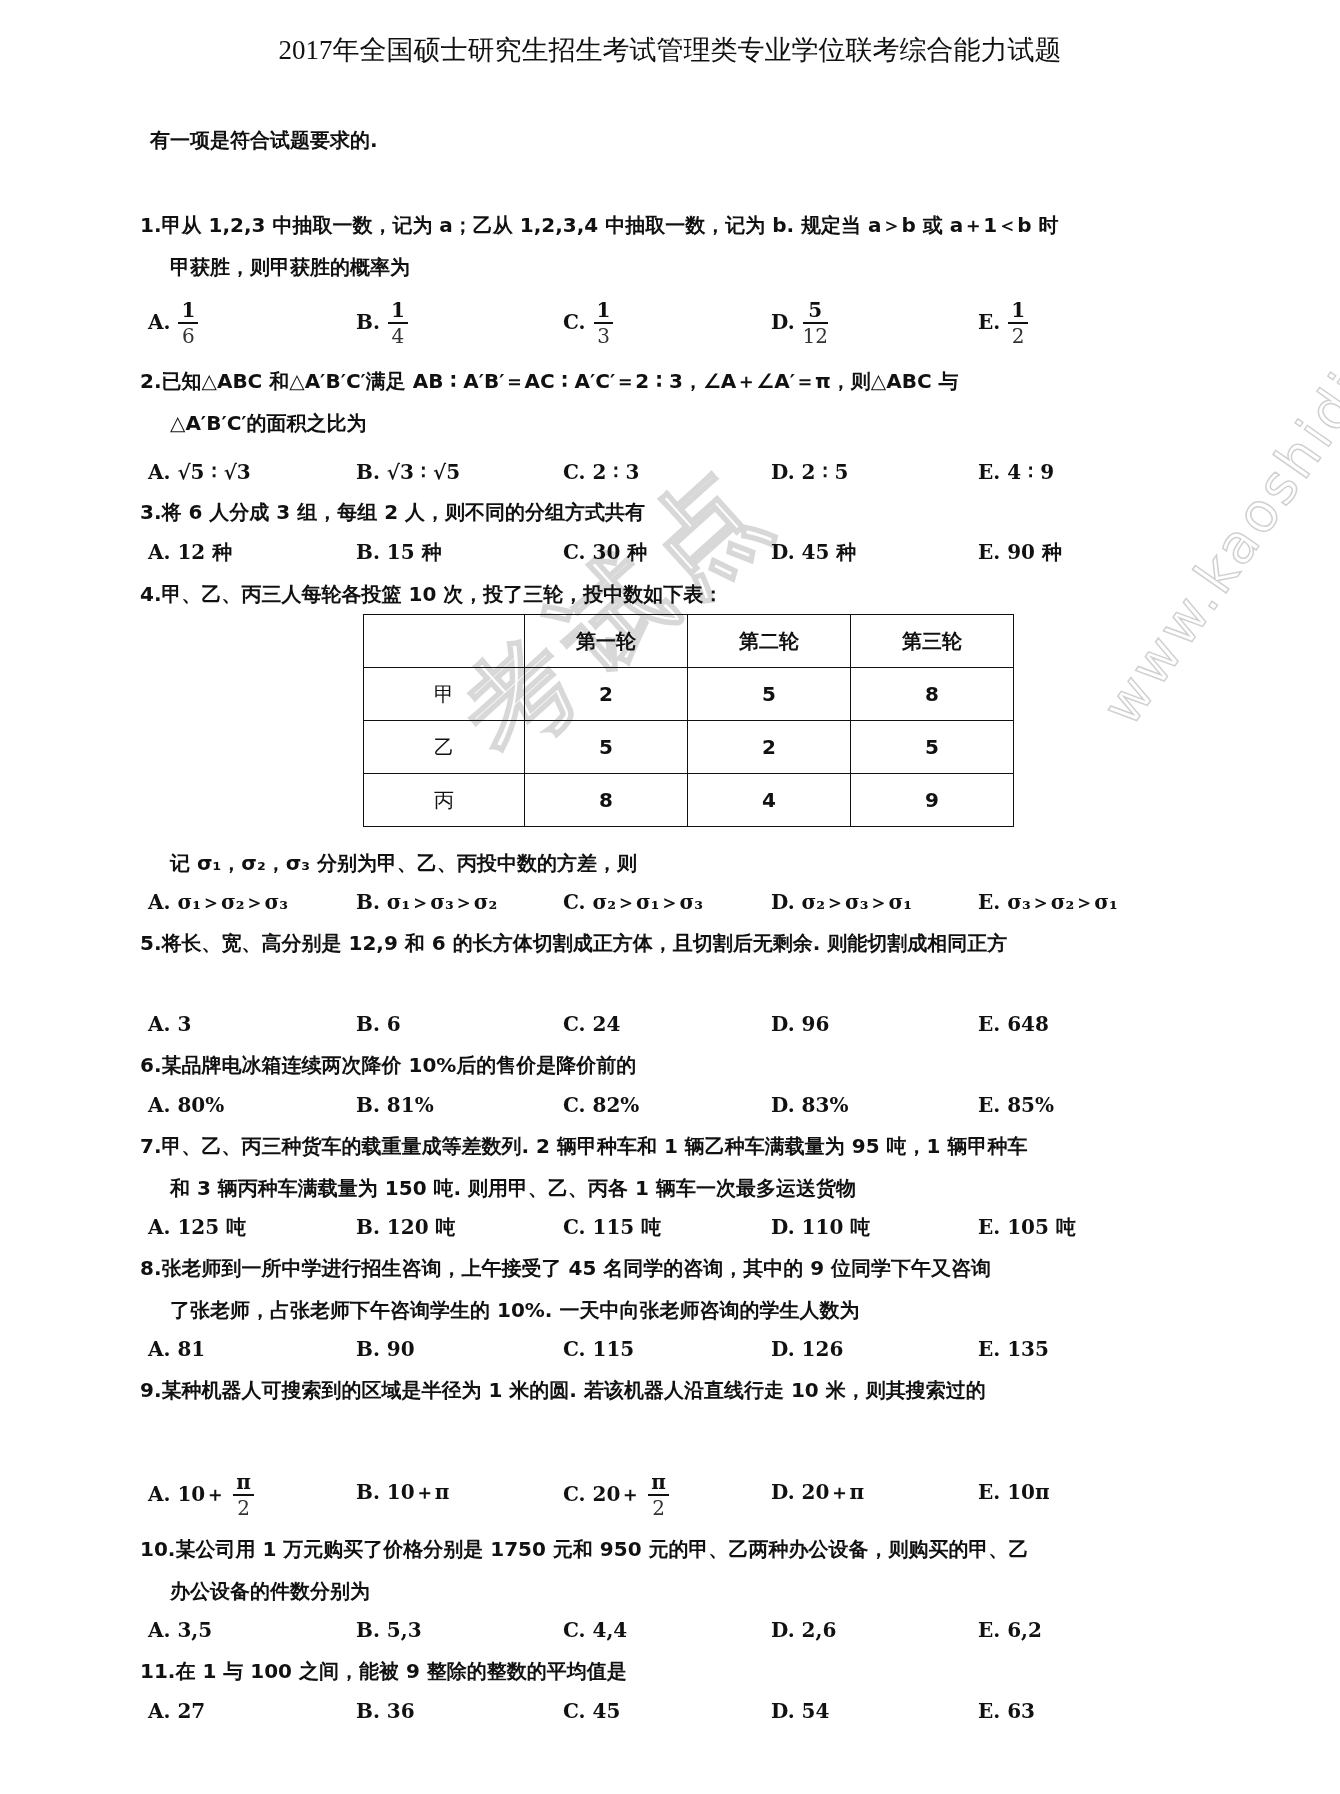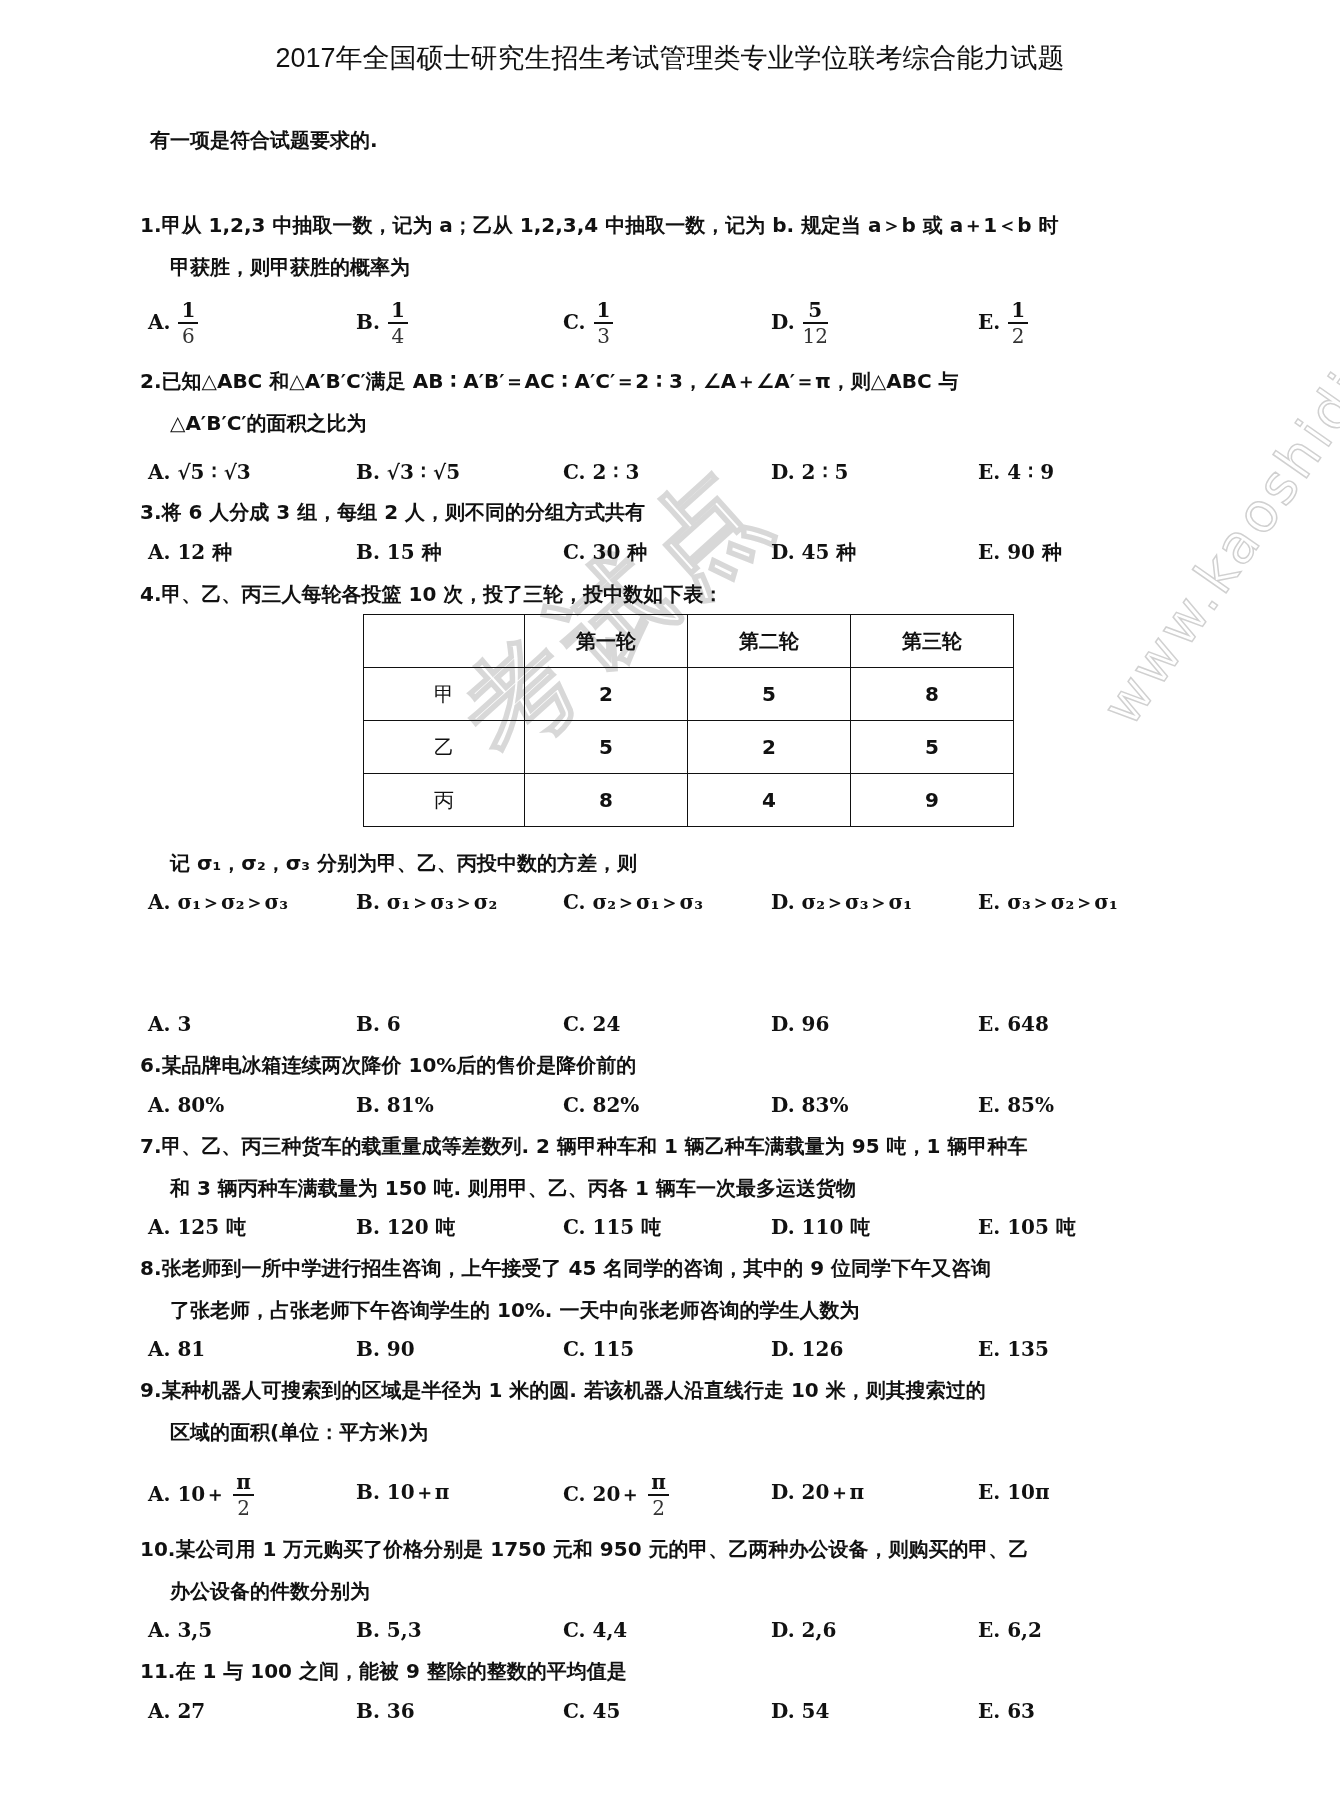--- a/index.html
+++ b/index.html
@@ -2,22 +2,22 @@
 <html><head>
 <meta charset="utf-8">
 <style>
   html, body { margin: 0; padding: 0; background: #ffffff; }
   body {
     width: 1340px; height: 1794px; position: relative; overflow: hidden;
     font-family: "DejaVu Serif", "Liberation Serif", serif;
     color: #111;
   }
   .title {
-    position: absolute; top: 40px; left: 0; width: 1340px; text-align: center;
-    font-family: Liberation Sans, sans-serif;
+    position: absolute; top: 32px; left: 0; width: 1340px; text-align: center;
+    font-family: Liberation Serif, serif;
     font-size: 27px; letter-spacing: 0px; color: #111;
   }
   .section {
     position: absolute; left: 118px; top: 118px; width: 1120px;
     font-family: "DejaVu Sans", "Liberation Sans", sans-serif;
     font-weight: bold; font-size: 20px; line-height: 44px;
   }
   .section .l2 { padding-left: 32px; }
   .q {
     position: absolute; left: 118px; width: 1130px;
@@ -139,20 +139,21 @@
 </div>
 <div class="opts" style="top:882px">
   <div class="opt">A. σ₁＞σ₂＞σ₃</div>
   <div class="opt">B. σ₁＞σ₃＞σ₂</div>
   <div class="opt">C. σ₂＞σ₁＞σ₃</div>
   <div class="opt">D. σ₂＞σ₃＞σ₁</div>
   <div class="opt">E. σ₃＞σ₂＞σ₁</div>
 </div>
 
 <div class="q" style="top:922px">
+  <div class="line"><span>5.</span><span>将长、宽、高分别是 12,9 和 6 的长方体切割成正方体，且切割后无剩余. 则能切割成相同正方</span></div>
 </div>
 <div class="opts" style="top:1004px">
   <div class="opt">A. 3</div>
   <div class="opt">B. 6</div>
   <div class="opt">C. 24</div>
   <div class="opt">D. 96</div>
   <div class="opt">E. 648</div>
 </div>
 
 <div class="q" style="top:1044px">
@@ -185,21 +186,20 @@
 <div class="opts" style="top:1329px">
   <div class="opt">A. 81</div>
   <div class="opt">B. 90</div>
   <div class="opt">C. 115</div>
   <div class="opt">D. 126</div>
   <div class="opt">E. 135</div>
 </div>
 
 <div class="q" style="top:1369px">
   <div class="line"><span>9.</span><span>某种机器人可搜索到的区域是半径为 1 米的圆. 若该机器人沿直线行走 10 米，则其搜索过的</span></div>
-  <div class="line cont">区域的面积(单位：平方米)为</div>
 </div>
 <div class="opts" style="top:1472px">
   <div class="opt"><span>A.</span> <span>10＋</span><span class="frac"><span class="num">π</span><span class="den">2</span></span></div>
   <div class="opt"><span>B.</span> <span>10＋π</span></div>
   <div class="opt"><span>C.</span> <span>20＋</span><span class="frac"><span class="num">π</span><span class="den">2</span></span></div>
   <div class="opt"><span>D.</span> <span>20＋π</span></div>
   <div class="opt"><span>E.</span> <span>10π</span></div>
 </div>
 
 <div class="q" style="top:1528px">

